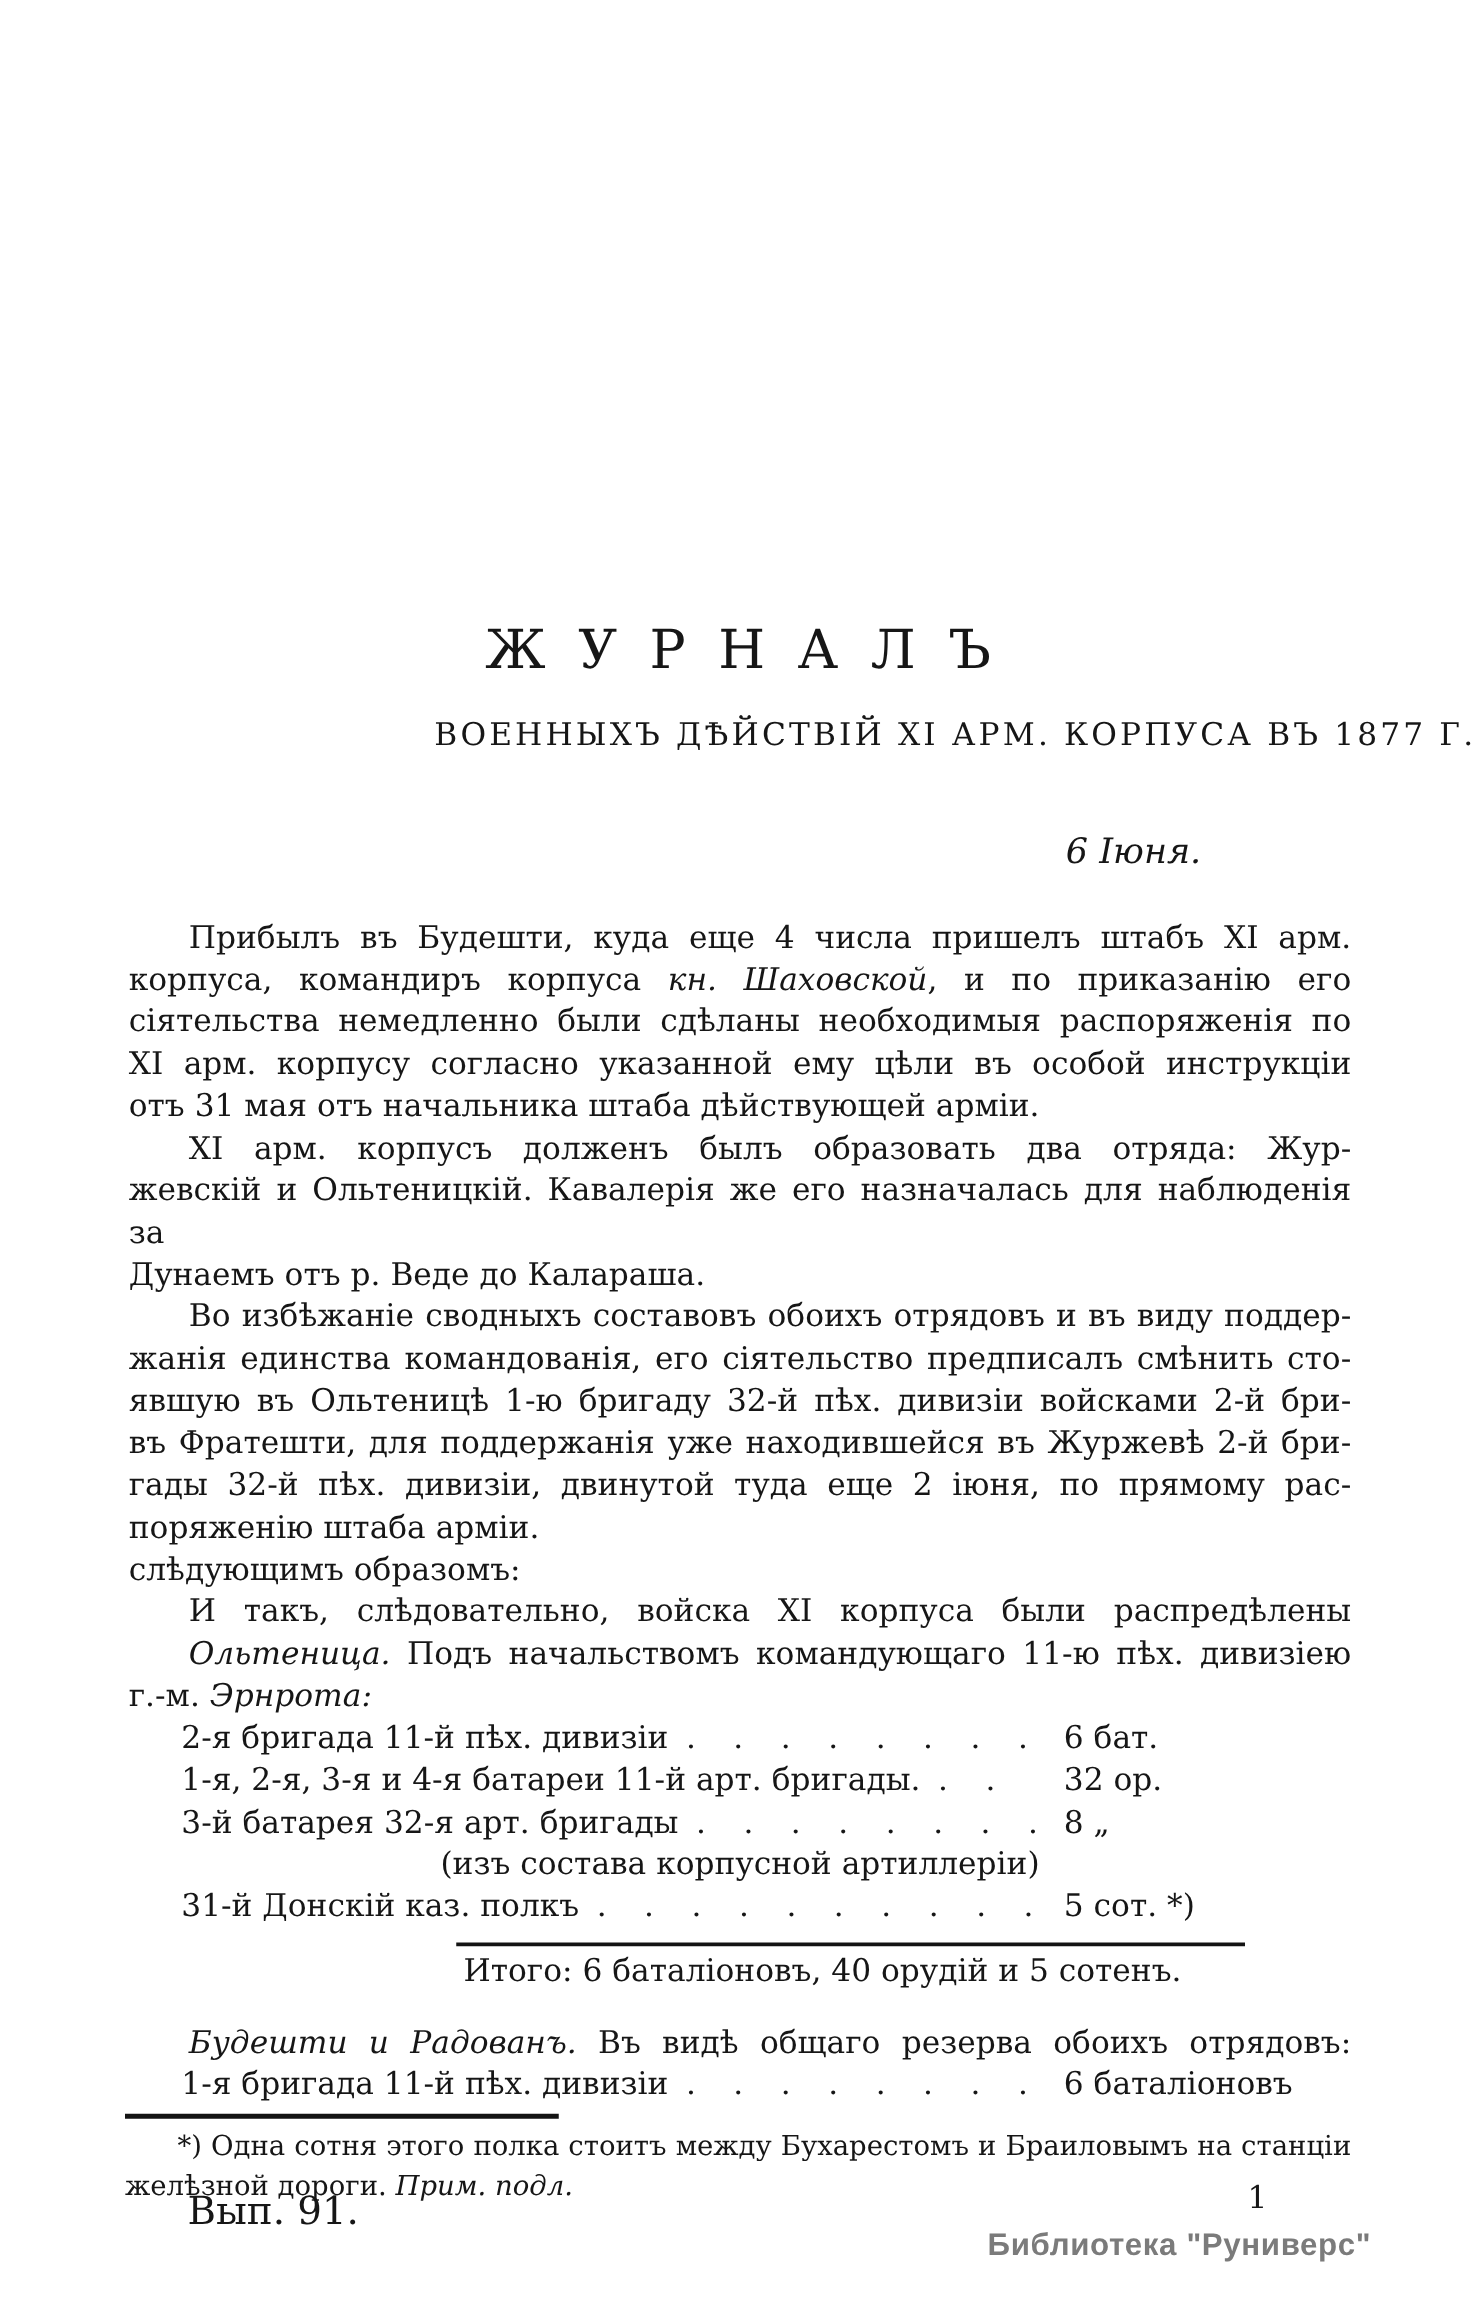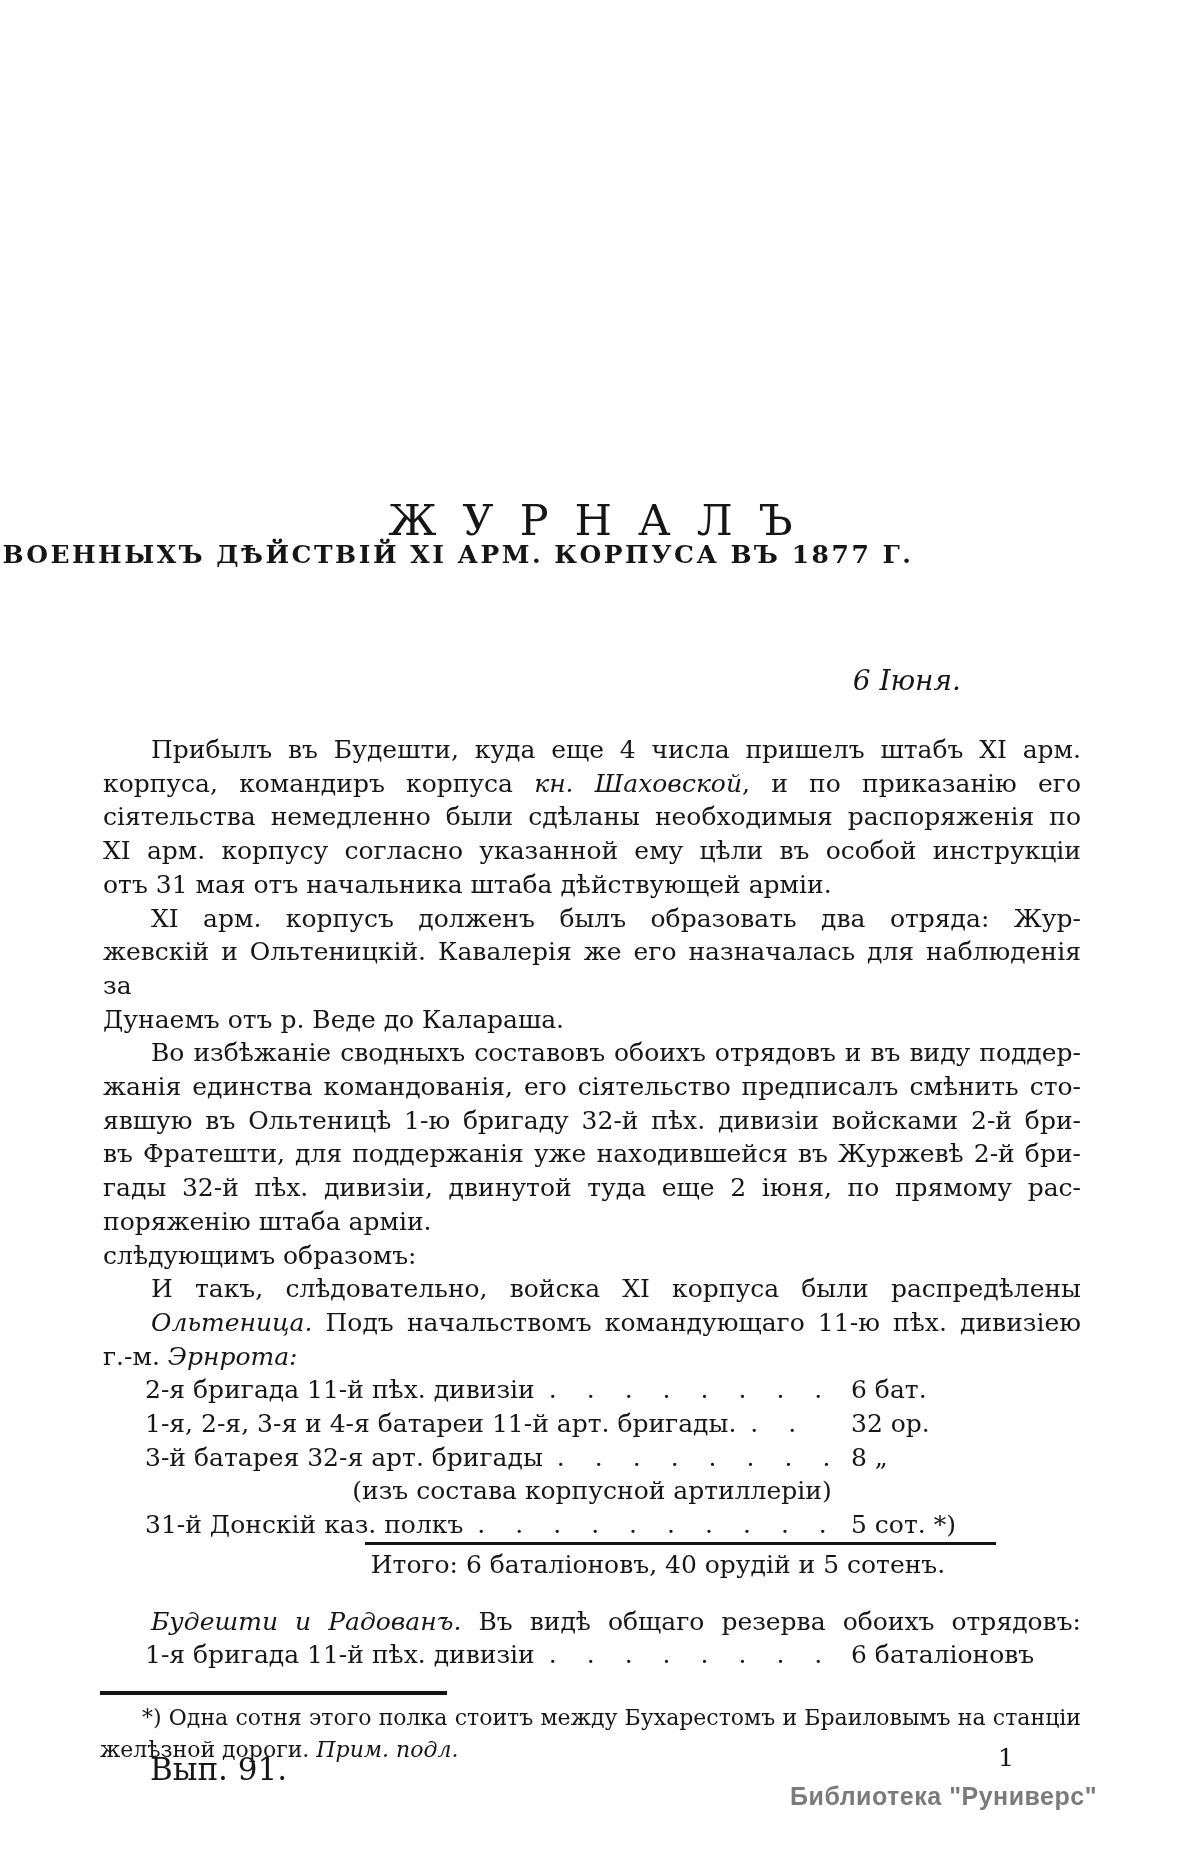--- a/index.html
+++ b/index.html
@@ -12,23 +12,23 @@
     overflow:hidden;
   }
   .doc-title{
     position:absolute;top:495px;left:0;right:0;
     text-align:center;
     font-size:43px;font-weight:normal;
     letter-spacing:26px;text-indent:26px;
     margin:0;
   }
   .doc-subtitle{
-    position:absolute;top:540px;left:0;right:0;
-    text-align:left;
-    font-size:25px;font-weight:bold;
+    position:absolute;top:573px;left:0;right:0;
+    text-align:right;
+    font-size:25px;font-weight:normal;
     letter-spacing:2.5px;text-indent:2.5px;
     margin:0;
   }
   .entry-date{
     position:absolute;top:664px;right:220px;
     font-style:italic;font-size:28px;
   }
   .doc-body{
     position:absolute;top:733px;left:103px;width:978px;
     font-size:25px;line-height:33.7px;
@@ -38,21 +38,21 @@
   .line.jl{text-align-last:justify;}
   .line.ind{text-indent:48px;}
   .trow{display:flex;padding-left:42px;}
   .tlabel{white-space:nowrap;flex:0 0 auto;}
   .tleader{
     flex:1 1 auto;overflow:hidden;white-space:nowrap;
     letter-spacing:30px;padding-left:14px;
   }
   .tvalue{flex:0 0 230px;white-space:nowrap;}
   .cnote{text-align:center;}
-  .total-block{margin-left:217px;width:676px;margin-top:0;}
+  .total-block{margin-left:217px;width:676px;margin-top:12px;}
   .total-rule{border-top:3px solid #141414;margin-left:45px;height:0;}
   .total-line{text-align:center;padding-top:3px;}
   .total-block + .para{margin-top:23px;}
   .footnote{
     position:absolute;top:1691px;left:100px;width:981px;
     font-size:22px;line-height:31.5px;
   }
   .fn-rule{width:347px;border-top:4px solid #141414;height:0;margin-bottom:7px;}
   .footnote .line.ind{text-indent:42px;}
   .footer-edition{

